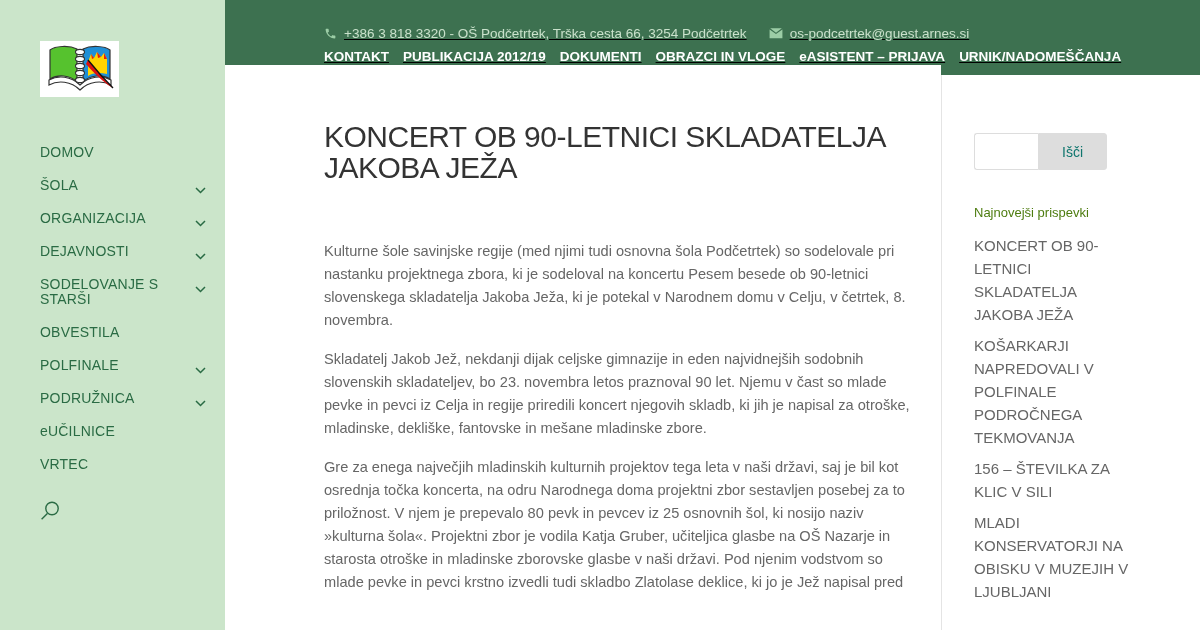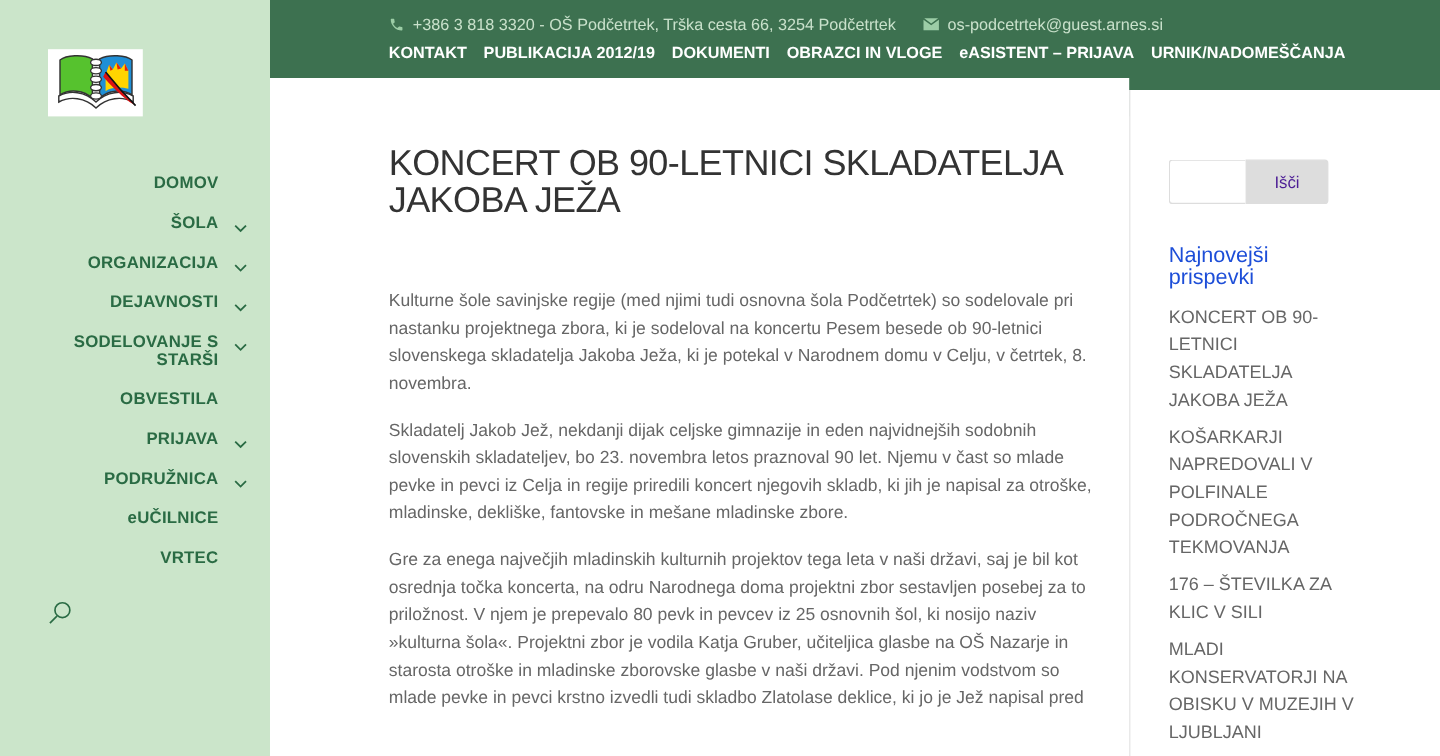--- a/index.html
+++ b/index.html
@@ -12,28 +12,28 @@
     font-family:"Liberation Sans","DejaVu Sans",sans-serif;}
   ul{list-style:none;}
 
   
   #sidebar-left{position:absolute;left:0;top:0;width:225px;height:630px;
     background:var(--sidebar-bg);z-index:3;}
   .logo-box{position:absolute;left:40px;top:41px;width:79px;height:56px;background:#fff;
     display:flex;align-items:center;justify-content:center;cursor:pointer;}
   .menu{position:absolute;left:40px;top:145px;width:166px;}
   .menu li{position:relative;margin-bottom:18px;padding-right:24px;
-    font-size:14px;font-weight:700;line-height:15px;letter-spacing:.2px;
-    color:var(--sidebar-link);cursor:pointer;text-align:right;}
+    font-size:14px;font-weight:400;line-height:15px;letter-spacing:.2px;
+    color:var(--sidebar-link);cursor:pointer;}
   .menu .chev{position:absolute;right:0;top:4px;}
   .side-search{position:absolute;left:39px;top:500px;cursor:pointer;}
 
   
   #topbar{position:absolute;left:225px;top:0;width:975px;height:97px;
-    background:var(--topbar-bg);padding:12px 20px 0 99px;}
+    background:var(--topbar-bg);padding:25px 20px 0 99px;text-decoration:underline;}
   .contact-row{display:flex;align-items:center;gap:22px;height:17px;
     color:var(--contact-text);font-size:13.5px;}
   .contact{display:inline-flex;align-items:center;gap:7px;cursor:pointer;}
   .topnav{display:flex;flex-wrap:wrap;column-gap:17px;row-gap:7px;margin-top:7px;
     color:var(--nav-text);font-size:13.5px;font-weight:700;line-height:15px;gap:14px;}
   .topnav li{cursor:pointer;white-space:nowrap;}
 
   
   #content{position:absolute;left:225px;top:65px;width:716px;height:555px;
     background:#fff;padding:56px 28px 0 99px;}
@@ -46,24 +46,24 @@
   .article-body p{font-size:14.6px;line-height:23px;color:var(--body-text);
     margin-bottom:16px;}
 
   
   #sidebar-right{position:absolute;left:941px;top:75px;width:259px;height:555px;
     border-left:1px solid var(--divider);padding:58px 0 0 32px;background:#fff;}
   .searchform{display:flex;width:133px;height:37px;}
   .searchform input{width:64px;height:37px;border:1px solid #ddd;border-right:none;
     border-radius:3px 0 0 3px;padding:0 8px;font-size:14px;color:#666;outline:none;}
   .searchform button{width:69px;height:37px;border:1px solid var(--btn-bg);
-    background:var(--btn-bg);border-radius:0 3px 3px 0;font-size:14px;color:#4c1d95;
+    background:var(--btn-bg);border-radius:0 3px 3px 0;font-size:14px;color:#0f766e;
     font-family:inherit;cursor:pointer;}
-  .widget-title{margin-top:33px;width:152px;font-size:18px;line-height:19px;
-    font-weight:500;color:#1d4ed8;}
+  .widget-title{margin-top:33px;width:152px;font-size:13px;line-height:19px;
+    font-weight:500;color:#4d7c0f;}
   .posts{margin-top:12px;width:155px;}
   .posts li{font-size:15px;line-height:23px;color:var(--body-text);
     margin-bottom:8px;cursor:pointer;}
 </style>
 </head>
 <body>
 
 <aside id="sidebar-left">
   <div class="logo-box">
     <svg width="72" height="50" viewBox="0 0 72 50">
@@ -132,21 +132,21 @@
       </svg>
     </span>
   </li>
 
   <li class="menu-item">
     <span class="menu-label">OBVESTILA</span>
     
   </li>
 
   <li class="menu-item">
-    <span class="menu-label">PRIJAVA</span>
+    <span class="menu-label">POLFINALE</span>
     <span class="chev">
       <svg width="11" height="7" viewBox="0 0 11 7">
         <polyline points="1,1 5.5,5.5 10,1" fill="none" stroke="#2a6b44" stroke-width="1.5"></polyline>
       </svg>
     </span>
   </li>
 
   <li class="menu-item">
     <span class="menu-label">PODRUŽNICA</span>
     <span class="chev">
@@ -224,18 +224,18 @@
   <div class="searchform">
     <input type="text" value="" style="">
     <button>Išči</button>
   </div>
   <h4 class="widget-title">Najnovejši prispevki</h4>
   <ul class="posts">
   <li>KONCERT OB 90-LETNICI SKLADATELJA JAKOBA JEŽA</li>
 
   <li>KOŠARKARJI NAPREDOVALI V POLFINALE PODROČNEGA TEKMOVANJA</li>
 
-  <li>176 – ŠTEVILKA ZA KLIC V SILI</li>
+  <li>156 – ŠTEVILKA ZA KLIC V SILI</li>
 
   <li>MLADI KONSERVATORJI NA OBISKU V MUZEJIH V LJUBLJANI</li>
 
 </ul>
 </aside>
 
 </body></html>

